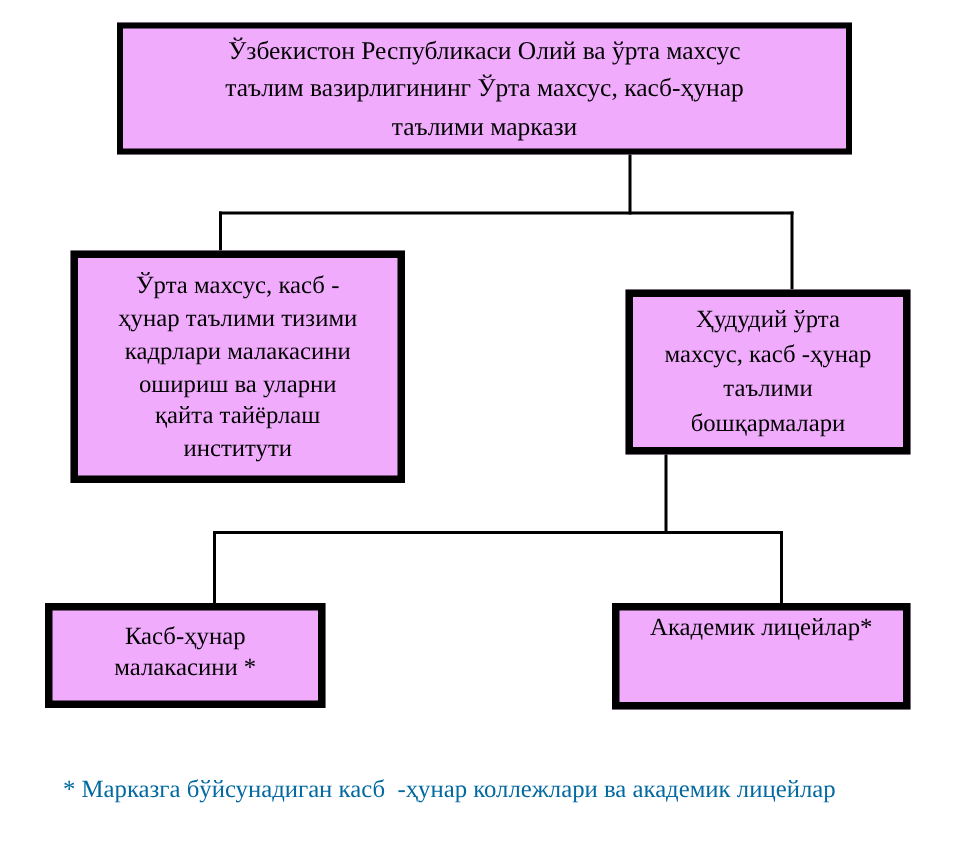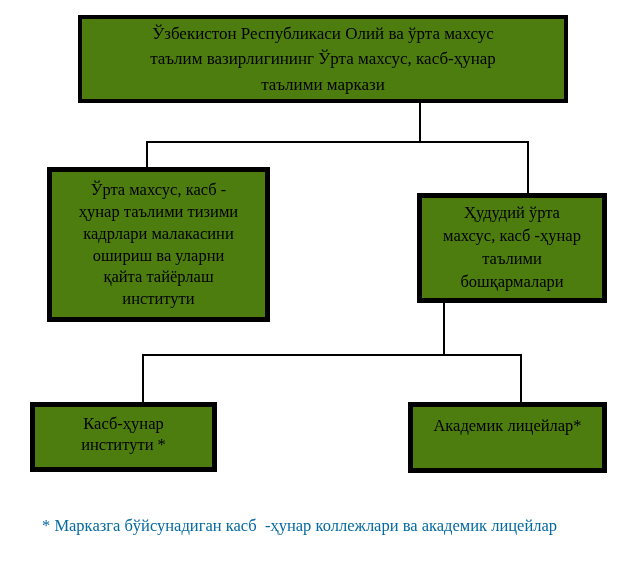--- a/index.html
+++ b/index.html
@@ -5,21 +5,21 @@
   html, body { margin: 0; padding: 0; }
   body {
     width: 635px; height: 569px;
     background: #ffffff; color: #000000;
     font-family: "Liberation Serif", serif;
   }
   .diagram { position: relative; width: 635px; height: 569px; overflow: hidden; background: #ffffff; }
 
   .node {
     position: absolute; box-sizing: border-box;
-    border: 5px solid #000000; background: #4d7c0f;
+    border: 5px solid #000000; background: #f0abfc;
     display: flex; justify-content: center; align-items: center;
     text-align: center; white-space: pre-line;
   }
 
   #node-root {
     left: 78px; top: 15px; width: 490px; height: 88px;
     border-width: 4px; font-size: 17px; line-height: 1.5;
   }
   #node-institute {
     left: 47px; top: 167px; width: 223px; height: 155px;
@@ -29,21 +29,21 @@
     left: 417px; top: 193px; width: 190px; height: 110px;
     font-size: 16.5px; line-height: 1.38;
   }
   #node-colleges {
     left: 30px; top: 402px; width: 187px; height: 70px;
     font-size: 16.5px; line-height: 1.3; padding-bottom: 6px;
   }
   #node-lyceums {
     left: 408px; top: 402px; width: 199px; height: 71px;
     font-size: 16.5px; line-height: 1.3;
-    align-items: flex-start; padding-top: 8px;
+    align-items: flex-start; 
   }
 
   .connector { position: absolute; background: #000000; }
   #c-v1 { left: 419px; top: 103px; width: 2px;  height: 40px; }
   #c-h1 { left: 146px; top: 141px; width: 383px; height: 2px; }
   #c-v2 { left: 146px; top: 141px; width: 2px;  height: 26px; }
   #c-v3 { left: 527px; top: 141px; width: 2px;  height: 52px; }
   #c-v4 { left: 443px; top: 303px; width: 2px;  height: 53px; }
   #c-h2 { left: 142px; top: 354px; width: 380px; height: 2px; }
   #c-v5 { left: 142px; top: 354px; width: 2px;  height: 48px; }
@@ -86,21 +86,21 @@
 бошқармалари</span>
   </div>
 
   <div class="connector" id="c-v4"></div>
   <div class="connector" id="c-h2"></div>
   <div class="connector" id="c-v5"></div>
   <div class="connector" id="c-v6"></div>
 
   <div class="node" id="node-colleges">
     <span class="label">Касб-ҳунар
-институти *</span>
+малакасини *</span>
   </div>
 
   <div class="node" id="node-lyceums">
     <span class="label">Академик лицейлар*</span>
   </div>
 
   <div class="footnote">* Марказга бўйсунадиган касб  -ҳунар коллежлари ва академик лицейлар</div>
 
 </div>
 

